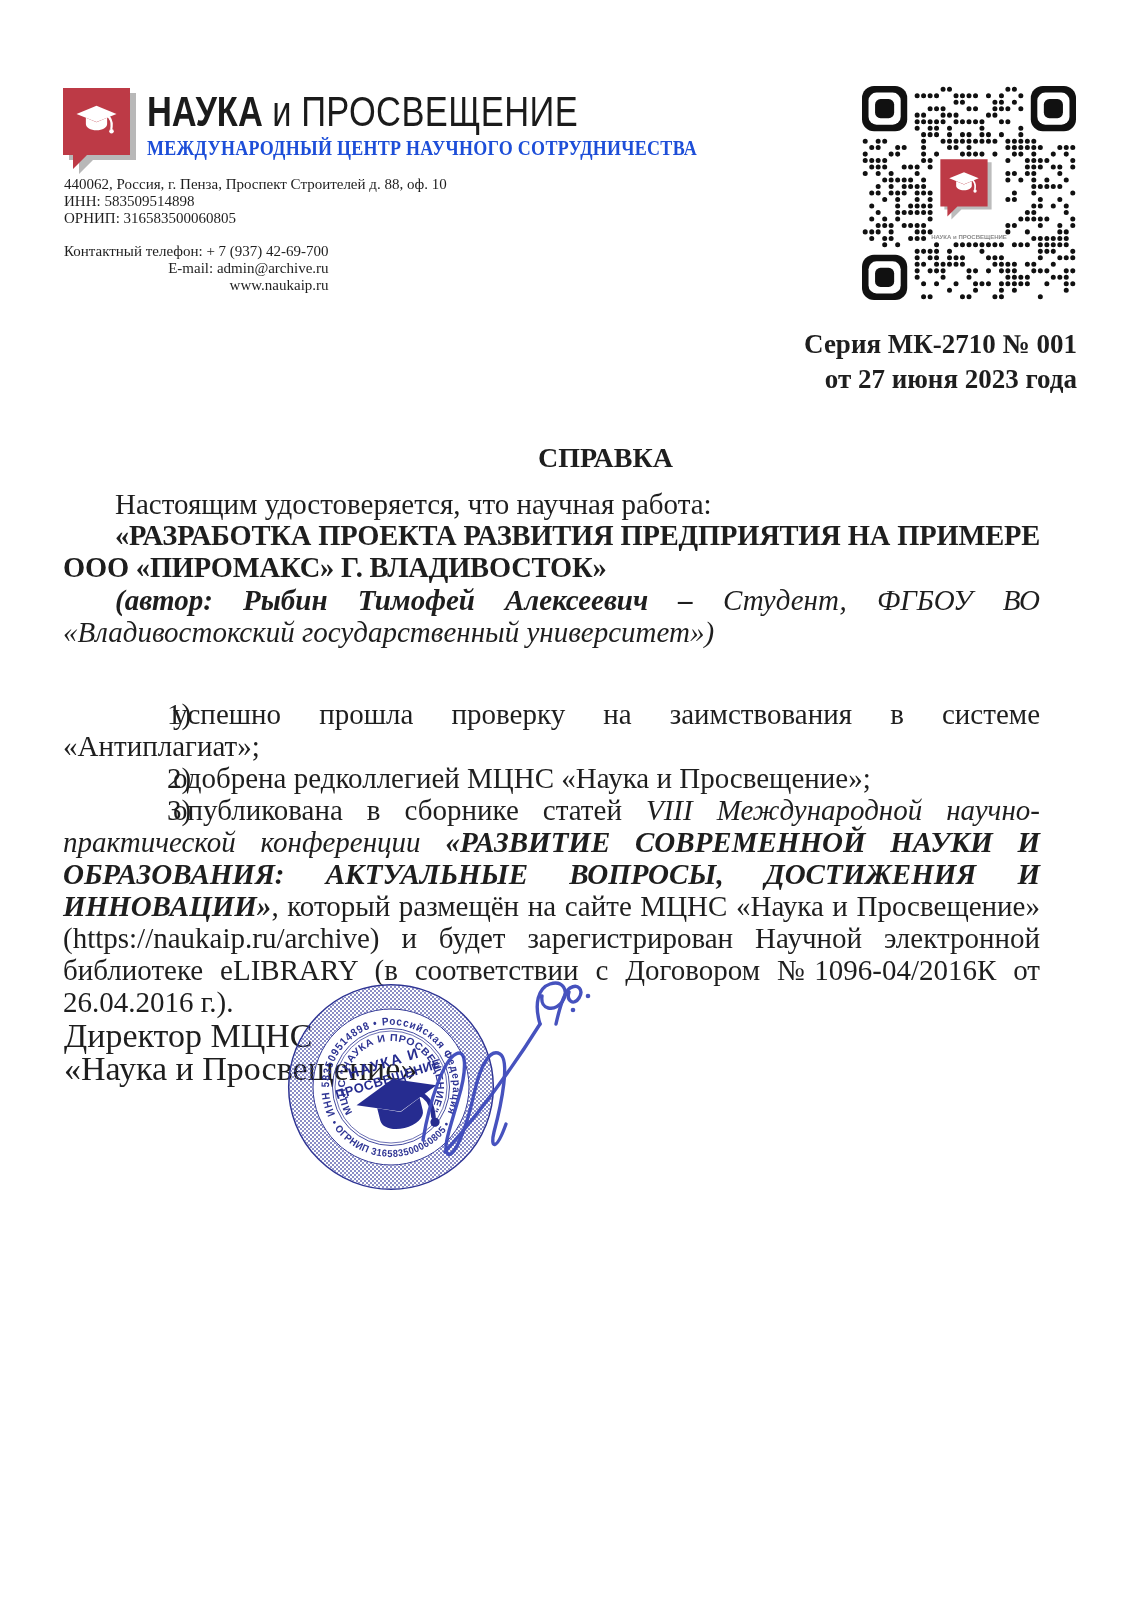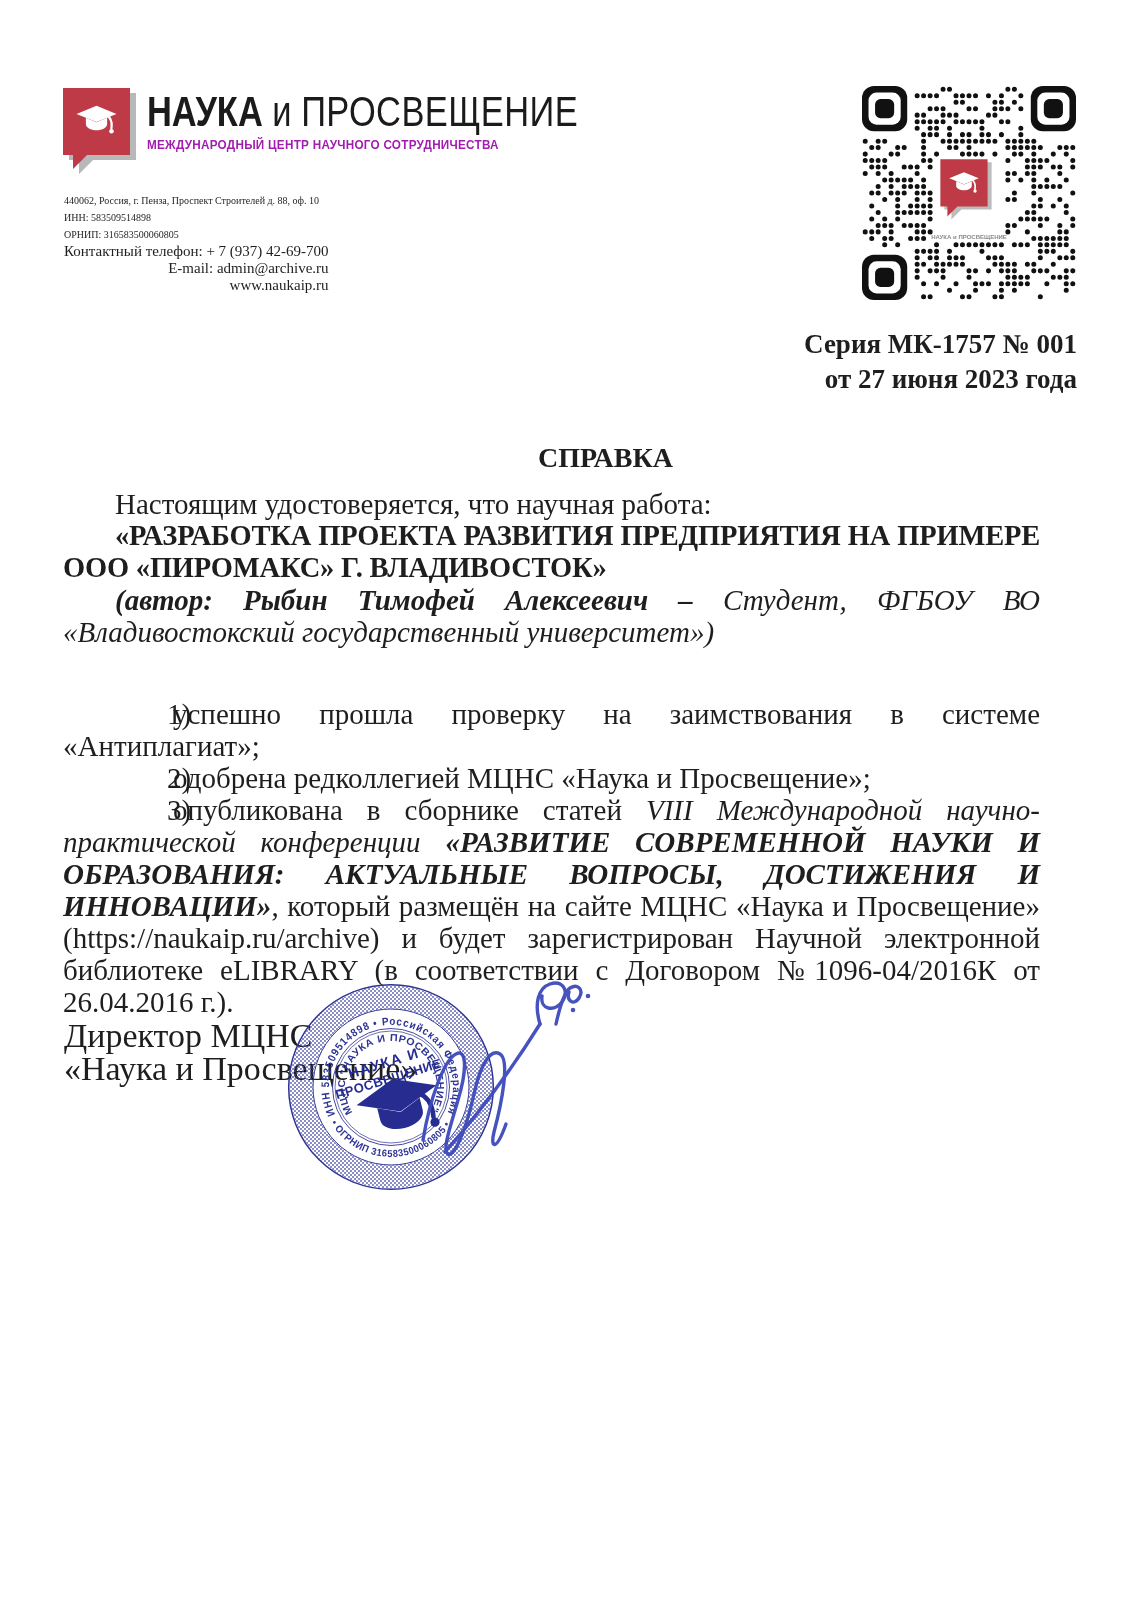--- a/index.html
+++ b/index.html
@@ -9,25 +9,25 @@
     font-family:"Liberation Serif","DejaVu Serif",serif;color:#1e1e1e;
   }
   
   .logo{position:absolute;left:63px;top:88px;width:88px;height:94px;}
   .brand{position:absolute;left:147px;top:90px;white-space:nowrap;}
   .brand-name{font-family:"Liberation Sans","DejaVu Sans",sans-serif;font-size:42px;line-height:44px;color:#1b1b1b;}
   .condense{display:inline-block;transform:scaleX(.82);transform-origin:0 50%;}
   .bn-b{font-weight:700;}
   .bn-m{font-weight:400;}
   .bn-r{font-weight:400;letter-spacing:.5px;}
-  .brand-sub{margin-top:3px;font-family:Liberation Sans, sans-serif;
-    font-size:13px;font-weight:700;color:#a21caf;letter-spacing:.3px;}
+  .brand-sub{margin-top:3px;font-family:Liberation Serif, serif;
+    font-size:20px;font-weight:700;color:#1d4ed8;letter-spacing:.3px;}
   .condense2{display:inline-block;transform:scaleX(.9);transform-origin:0 50%;}
   
-  .org-addr{position:absolute;left:64px;top:192px;font-size:10px;line-height:17.2px;}
+  .org-addr{position:absolute;left:64px;top:176px;font-size:15px;line-height:17.2px;}
   .org-contact{position:absolute;left:64px;top:243px;font-size:15px;line-height:17.2px;text-align:right;}
   
   .qr{position:absolute;left:862px;top:86px;width:214px;height:214px;}
   
   .series{position:absolute;right:54px;top:327px;text-align:right;
     font-size:27px;font-weight:700;line-height:35px;}
   
   .doc-title{position:absolute;left:63px;top:442px;width:977px;margin:0;
     font-size:28px;font-weight:700;text-align:center;text-indent:108px;line-height:32px;}
   .body1{position:absolute;left:63px;top:488px;width:977px;}
@@ -115,21 +115,21 @@
         <polygon fill="#bd3a46" points="0,0 47,0 47,47 17,47 7,57 7,47 0,47"></polygon>
         <g style="color:#ffffff">
             <use href="#cap" x="0" y="0" width="33" height="26" transform="translate(7,10)"></use>
           </g>
       </g>
       <text x="106.5" y="152" text-anchor="middle" font-family="Liberation Sans, sans-serif" font-size="6" font-weight="700" fill="#8a8a8a">НАУКА и ПРОСВЕЩЕНИЕ</text>
     </svg>
   </div>
 
   <div class="series">
-    <div>Серия МК-1757 № 001</div>
+    <div>Серия МК-2710 № 001</div>
     <div>от 27 июня 2023 года</div>
   </div>
 
   <h1 class="doc-title">СПРАВКА</h1>
 
   <div class="body1">
     <p class="intro">Настоящим удостоверяется, что научная работа:</p>
     <p class="work-title">«РАЗРАБОТКА ПРОЕКТА РАЗВИТИЯ ПРЕДПРИЯТИЯ НА ПРИМЕРЕ ООО «ПИРОМАКС» Г. ВЛАДИВОСТОК»</p>
     <p class="author"><span class="bi">(автор: Рыбин Тимофей Алексеевич – </span><span class="it">Студент, ФГБОУ ВО «Владивостокский государственный университет»)</span></p>
   </div>

